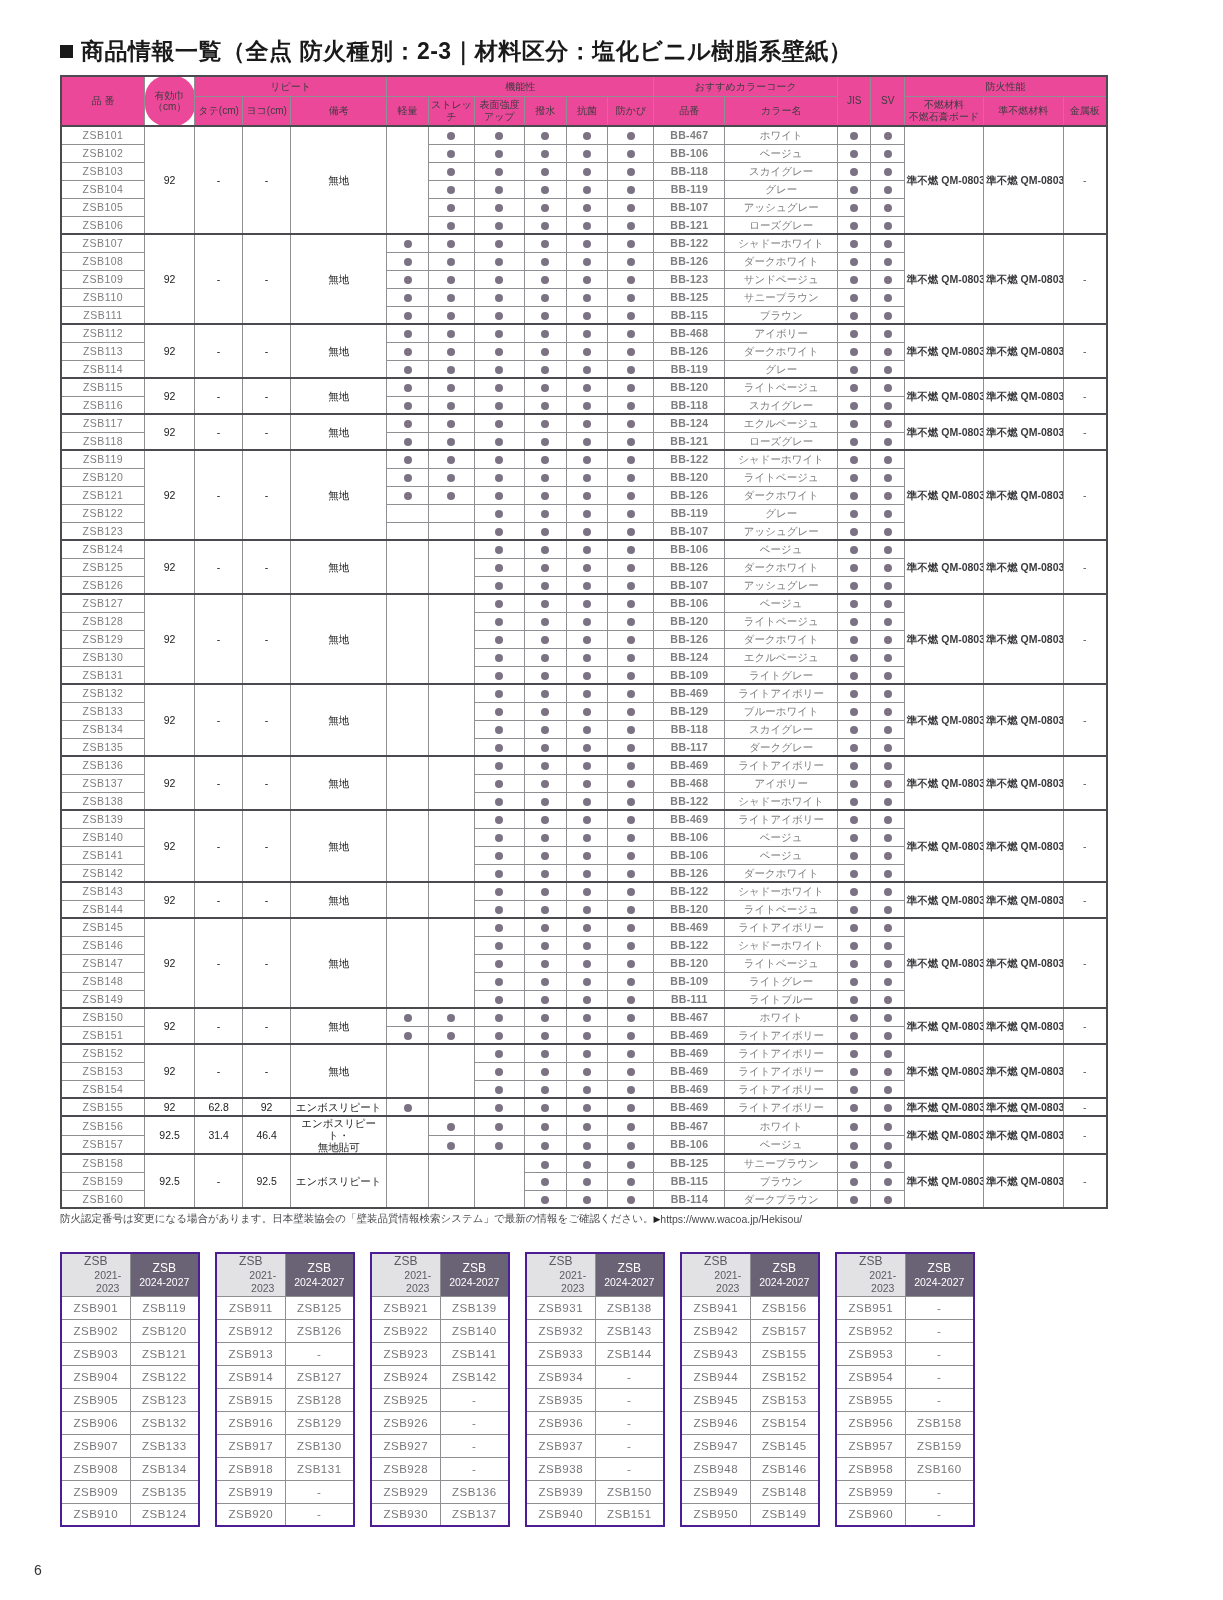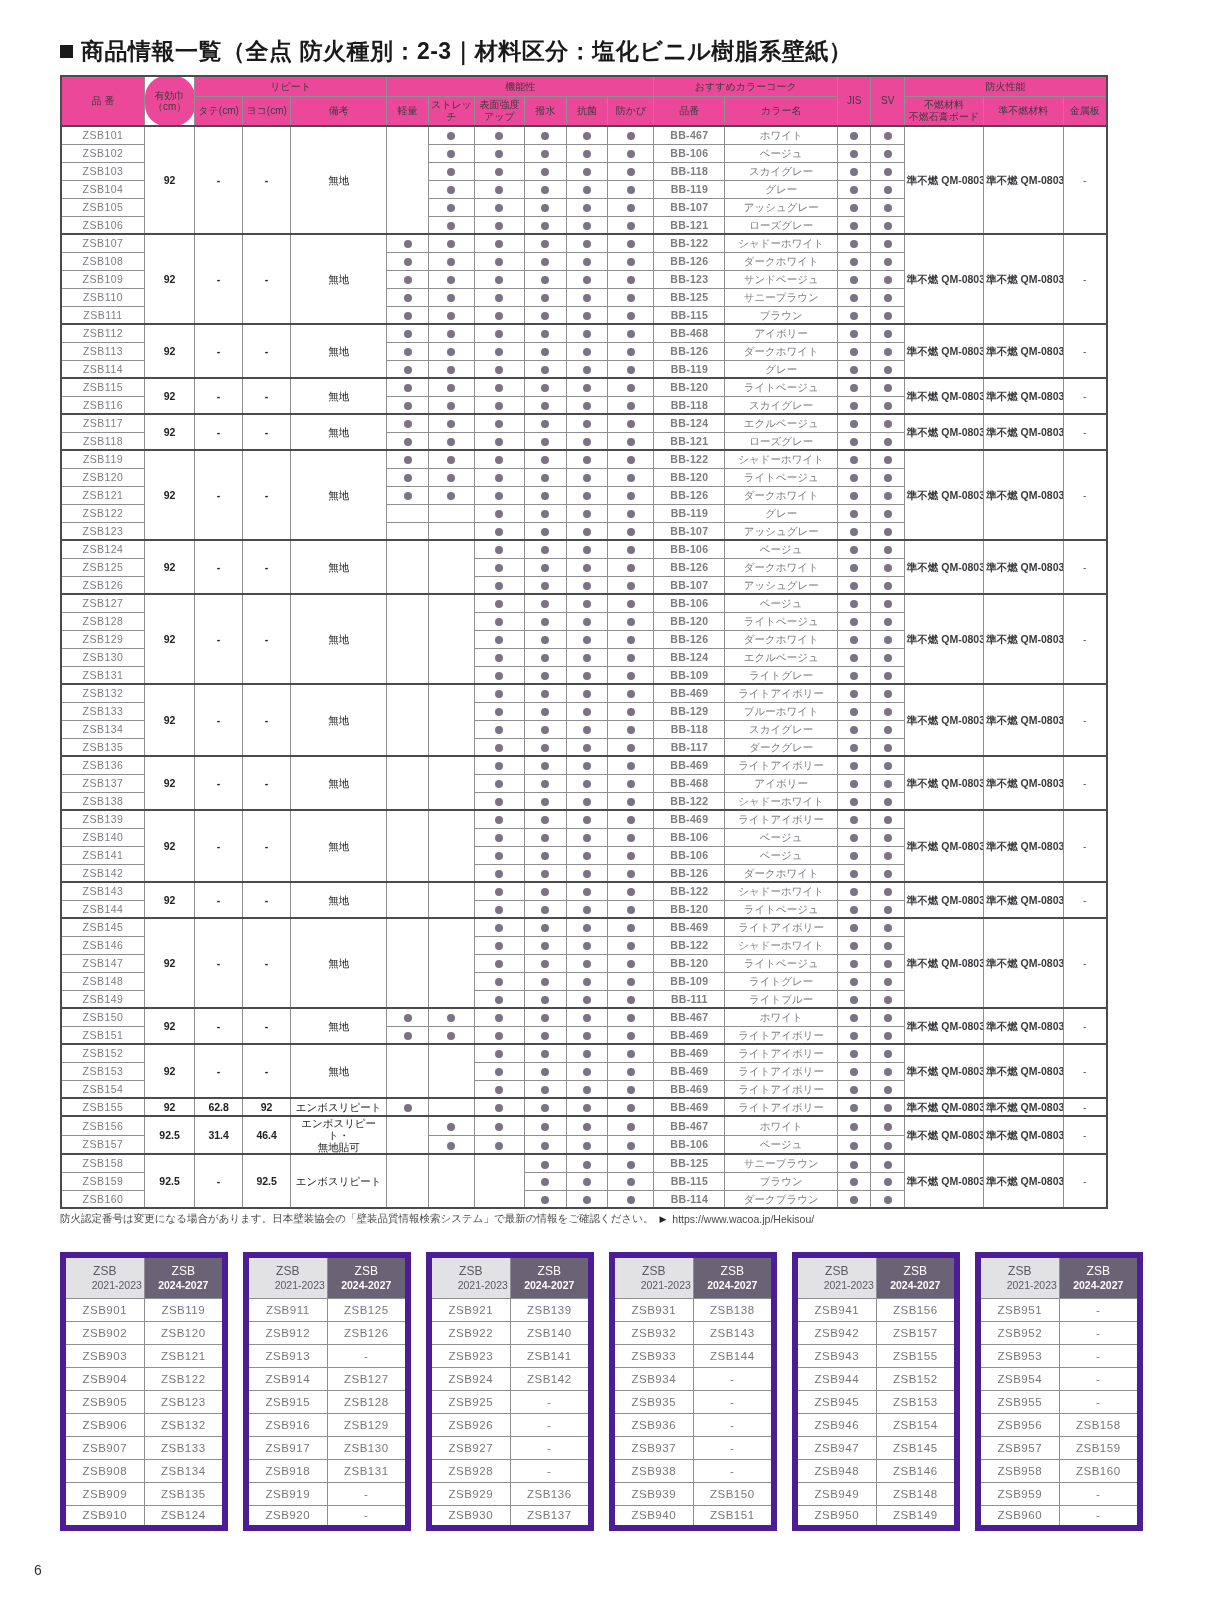--- a/index.html
+++ b/index.html
@@ -23,43 +23,43 @@
     padding:0 2px; height:18px; line-height:1.15;
   }
   table.main thead th { background:#ec4899; color:#3c3c40; font-weight:normal; font-size:10px; }
   table.main thead tr.h1 th { height:20px; }
   table.main thead tr.h2 th { height:30px; }
   th.small { font-size:8.5px; white-space:pre-line; }
   .pre { white-space:pre-line;border-radius:21px; }
   table.main { border:2px solid #4b4b4f; }
   tr.g-first > td { border-top:2px solid #4b4b4f; }
   td.code { color:#7d7d81; font-size:10.5px; letter-spacing:.5px; }
-  td.dim  { font-weight:bold; color:#222; font-size:11px; }
+  td.dim  { font-weight:normal; color:#222; font-size:11px; }
   td.note { font-weight:normal; color:#222; font-size:10px; white-space:pre-line; }
   td.cc   { color:#7d7d81; letter-spacing:.3px;font-weight:bold; }
   td.cn   { color:#7d7d81; text-align:left; padding-left:5px; font-size:9.5px; white-space:nowrap; }
   td.fire { font-size:8px; font-weight:bold; color:#3a3a3e; white-space:nowrap; padding:0 1px; }
   td.metal{ color:#555; }
   .dot { display:inline-block; width:8px; height:8px; border-radius:50%; background:#7b7383; vertical-align:middle; }
 
   
-  .footnote { width:1048px; display:flex; align-items:center; gap:6px; margin-top:3px; font-size:10.5px; color:#4a4a4e; }
+  .footnote { width:1048px; display:flex; align-items:center; margin-top:3px; font-size:10.5px; color:#4a4a4e; }
   .footnote a { color:#4a4a4e; text-decoration:none; }
   .arrow { font-size:9px; color:#222; }
 
   
   .cmp-wrap { margin-top:26px; }
   .cmp-tables { display:flex; gap:15px; margin-top:10px; }
-  table.cmp { border-collapse:collapse; table-layout:fixed; width:168px; border:6px solid #4c1d95; }
+  table.cmp { border-collapse:collapse; table-layout:fixed; width:140px; border:2px solid #4c1d95; }
   table.cmp th, table.cmp td { border:1px solid #8f8f93; text-align:center; overflow:hidden; }
   table.cmp thead th { height:43px; font-size:12px; line-height:1.25; font-weight:normal; }
   th.old-h { background:#e2e1e4; color:#5a5a60; }
   th.new-h { background:#6a6376; color:#ffffff; font-weight:bold; }
   th.old-h .sub { font-size:10.5px;padding-left:24px; }
-  th.new-h .sub { font-size:10.5px; font-weight:bold; }
+  th.new-h .sub { font-size:10.5px; font-weight:normal; }
   table.cmp td { height:23px; font-size:11.5px; color:#77777b; letter-spacing:.5px; }
 
   .page-num { position:absolute; left:34px; bottom:22px; font-size:14px; color:#333; }
 </style>
 </head>
 <body>
 
 <div class="page">
 
   <div class="sec-title">

